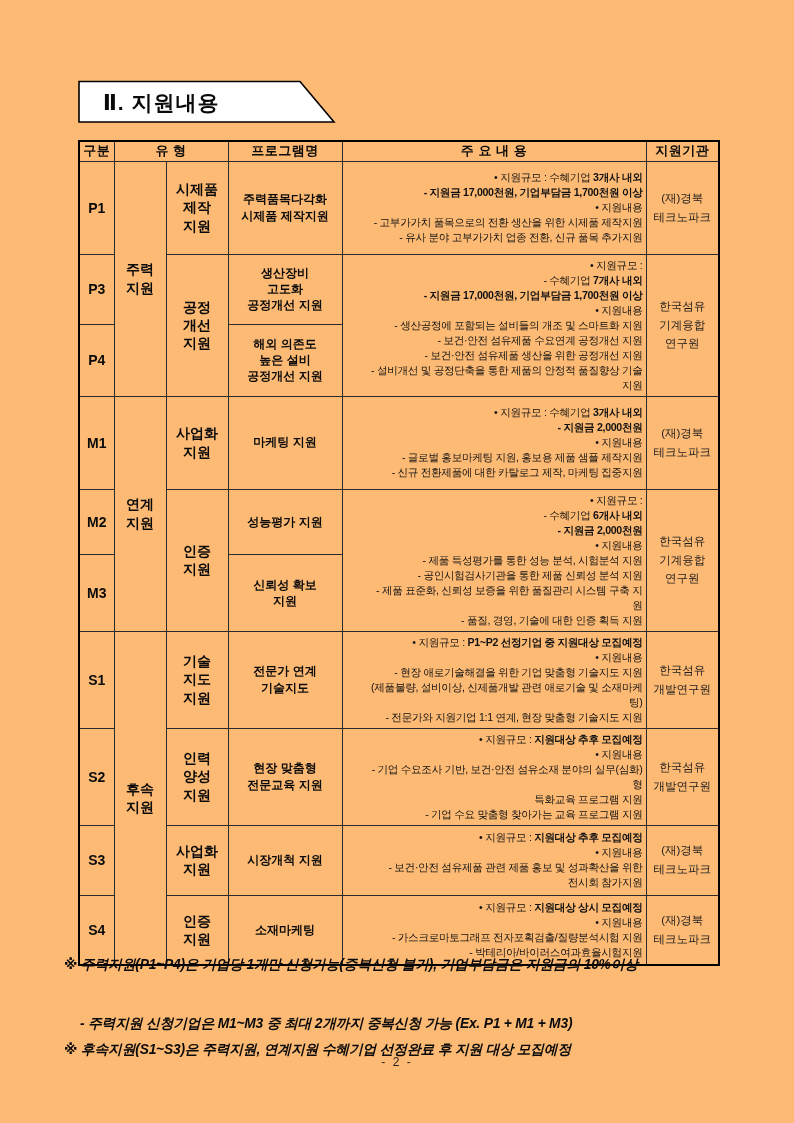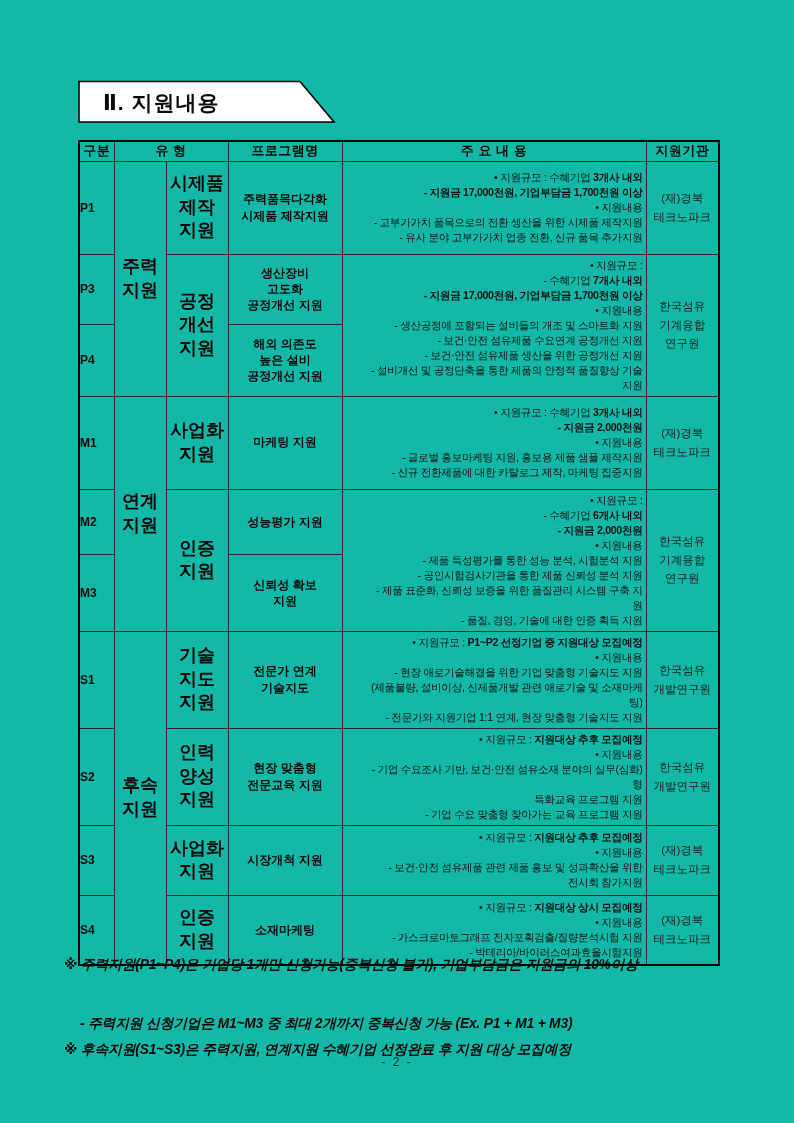--- a/index.html
+++ b/index.html
@@ -1,40 +1,40 @@
 <!DOCTYPE html>
 <html><head>
 <meta charset="utf-8">
 <style>
   * { margin:0; padding:0; box-sizing:border-box; }
   html,body { background:#e9e9e9; }
   body { font-family:"Liberation Sans","DejaVu Sans",sans-serif; color:#0a0a0a; }
   .page {
-    position:relative; width:794px; height:1123px; background:#14b8a6;
+    position:relative; width:794px; height:1123px; background:#fdba74;
     margin:0 auto; overflow:hidden;
   }
   
   .banner { position:absolute; left:78px; top:80px; width:258px; height:44px; }
   .banner svg { position:absolute; left:0; top:0; }
   .banner .title {
     position:absolute; left:25px; top:9px; font-size:21px; font-weight:800;
     letter-spacing:1px; white-space:nowrap;
   }
   
   table.support {
     position:absolute; left:78px; top:140px; width:640px;
     border-collapse:collapse; table-layout:fixed;
     border:2px solid #000;
   }
   table.support th, table.support td {
     border:1px solid #2b2b2b; vertical-align:middle; overflow:hidden;
   }
   th.hd { font-size:13px; font-weight:800; text-align:center; height:20px; letter-spacing:0.5px; }
-  td.code { font-size:12px; font-weight:800; }
-  td.type { font-size:18px; font-weight:800; text-align:center; line-height:1.3; }
+  td.code { font-size:14px; font-weight:800; text-align:center; }
+  td.type { font-size:14px; font-weight:800; text-align:center; line-height:1.3; }
   td.prog { font-size:12px; font-weight:800; text-align:center; line-height:1.35; }
   td.agency { font-size:11.5px; text-align:center; line-height:1.65; color:#1c1c1c; }
   .ml { white-space:pre-line; }
   td.content { padding:3px 3px 3px 5px; text-align:right; }
   .ln { font-size:10.6px; line-height:15px; letter-spacing:-0.3px; color:#111; }
   .ln.bullet { padding-left:11px; text-indent:-11px; }
   .ln.dash   { margin-left:19px; padding-left:10px; text-indent:-10px; }
   .ln.indent { margin-left:22px; }
   .b { font-weight:800; }
   tr.h-hdr{height:20px;} tr.h-p1{height:93px;} tr.h-p3{height:70px;} tr.h-p4{height:72px;}

